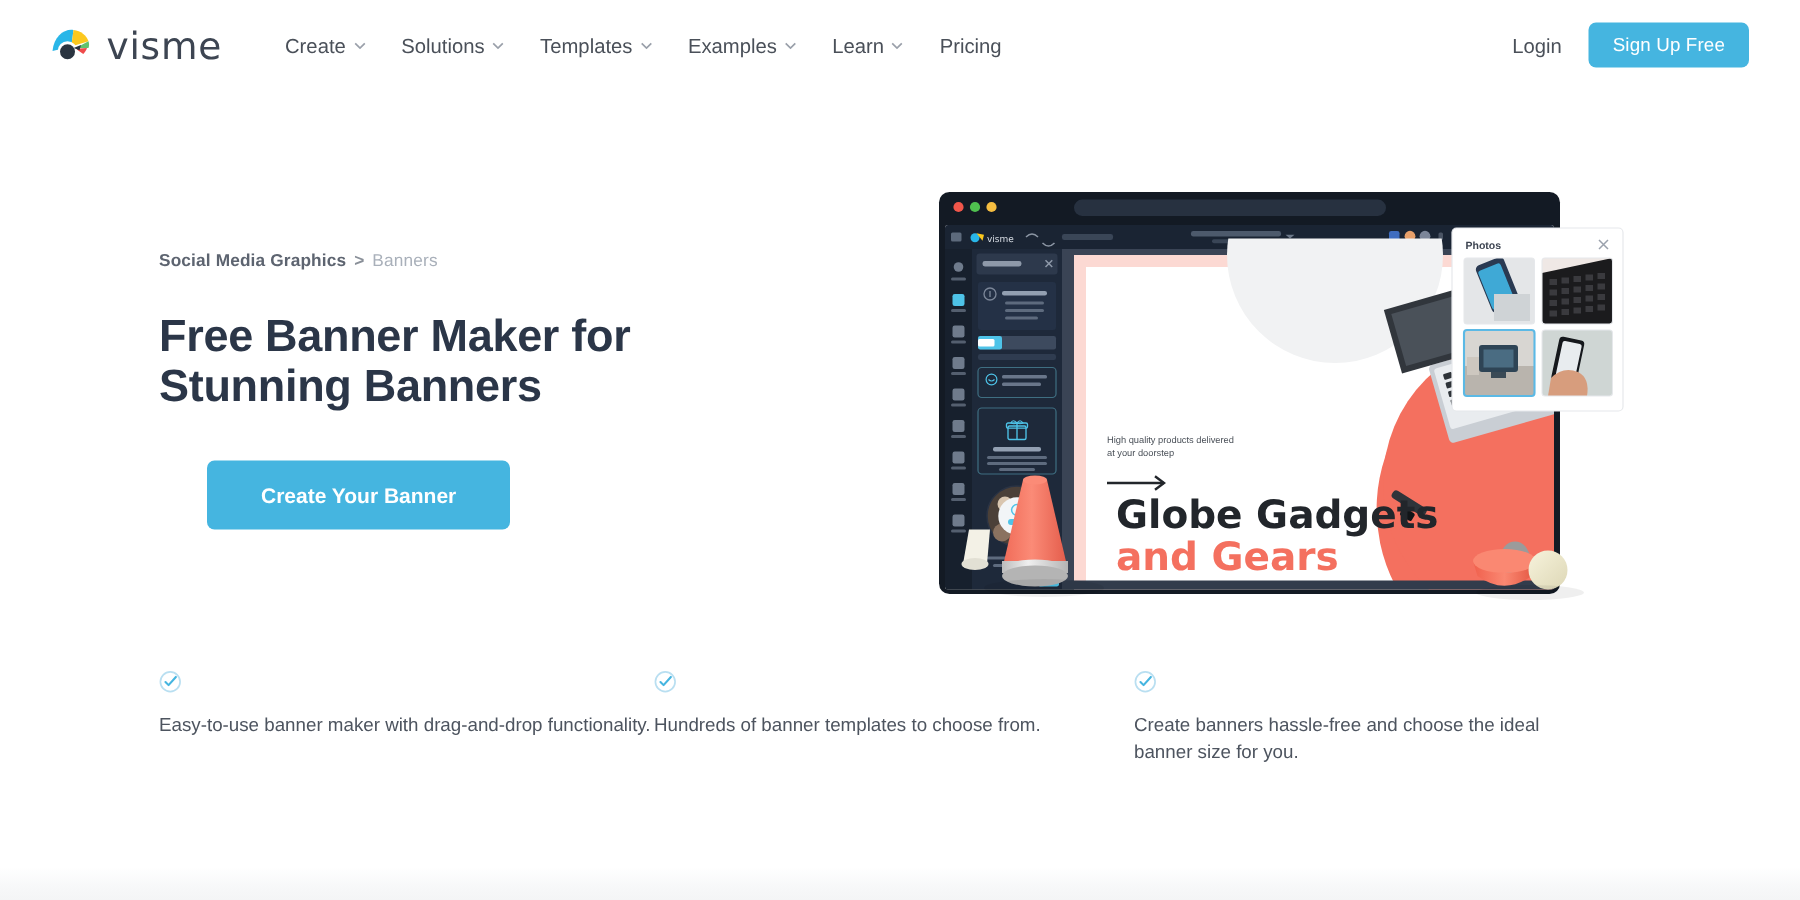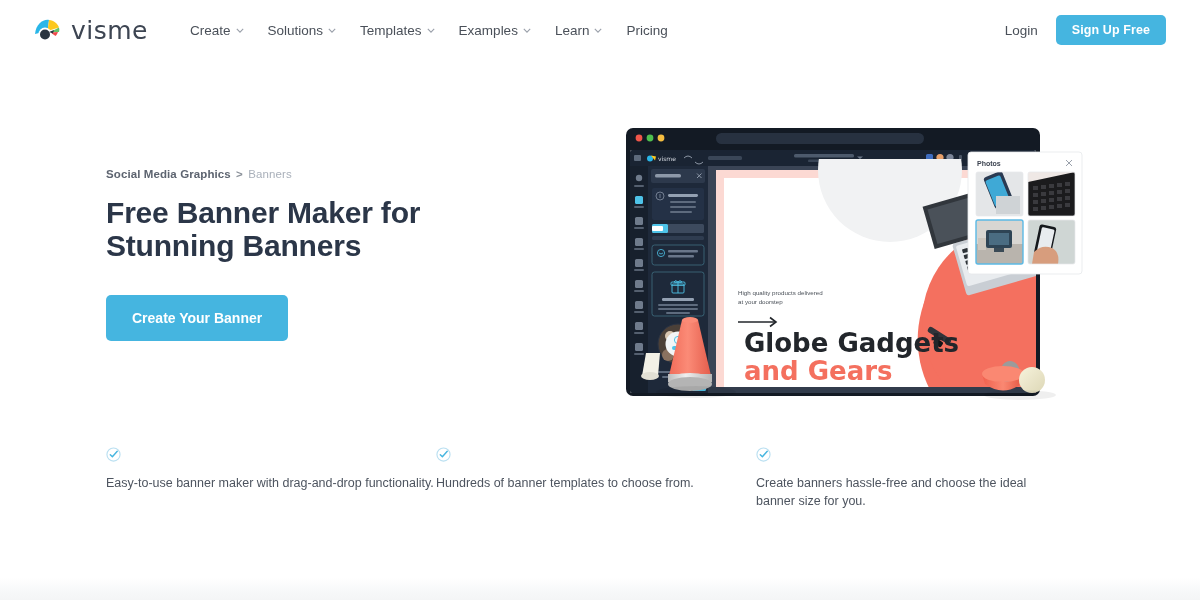--- a/index.html
+++ b/index.html
@@ -33,44 +33,44 @@
     white-space: nowrap;
   }
   .chev { width: 8px; height: 5px; display: block; }
   .chev path { stroke: #9aa0aa; stroke-width: 1.4; fill: none; }
   .header-right {
     margin-left: auto; display: flex; align-items: center; gap: 18px;
   }
   .login-link { font-size: 13.5px; color: #4a5059; cursor: pointer; }
   .signup-btn {
     background: #45b5e0; color: #fff;
-    font-size: 12.5px; font-weight: 700;
+    font-size: 12.5px; font-weight: 400;
     padding: 8px 16px; border-radius: 5px;
     border: none; cursor: pointer; letter-spacing: .1px;
   }
 
   
   .hero-left { position: absolute; left: 106px; top: 168px; width: 460px; }
   .breadcrumb { font-size: 11.5px; font-weight: 700; color: #5d6470; letter-spacing: .1px; }
   .breadcrumb .sep { font-weight: 700; color: #8a9099; margin: 0 2px; }
   .breadcrumb .cur { color: #a9b0ba; font-weight: 400; margin-top: 20px; }
   .headline {
-    margin-top: 16px;
+    margin-top: 28px;
     font-size: 30px; line-height: 1.1;
     font-weight: 700; color: #2b3648;
     letter-spacing: -0.2px;
     max-width: 430px;
   }
   .cta-btn {
     margin-top: 33px;
     display: inline-block;
     background: #45b5e0; color: #ffffff;
     font-size: 14px; font-weight: 700;
-    padding: 15px 26px; border-radius: 5px;
-    border: none; cursor: pointer;
+    padding: 15px 36px; border-radius: 5px;
+    border: none; cursor: pointer; margin-left: 32px;
   }
 
   
   .hero-art { position: absolute; left: 600px; top: 112px; width: 500px; height: 300px; }
 
   
   .features {
     position: absolute; left: 106px; top: 446px;
     width: 960px; display: flex; gap: 0;
   }

